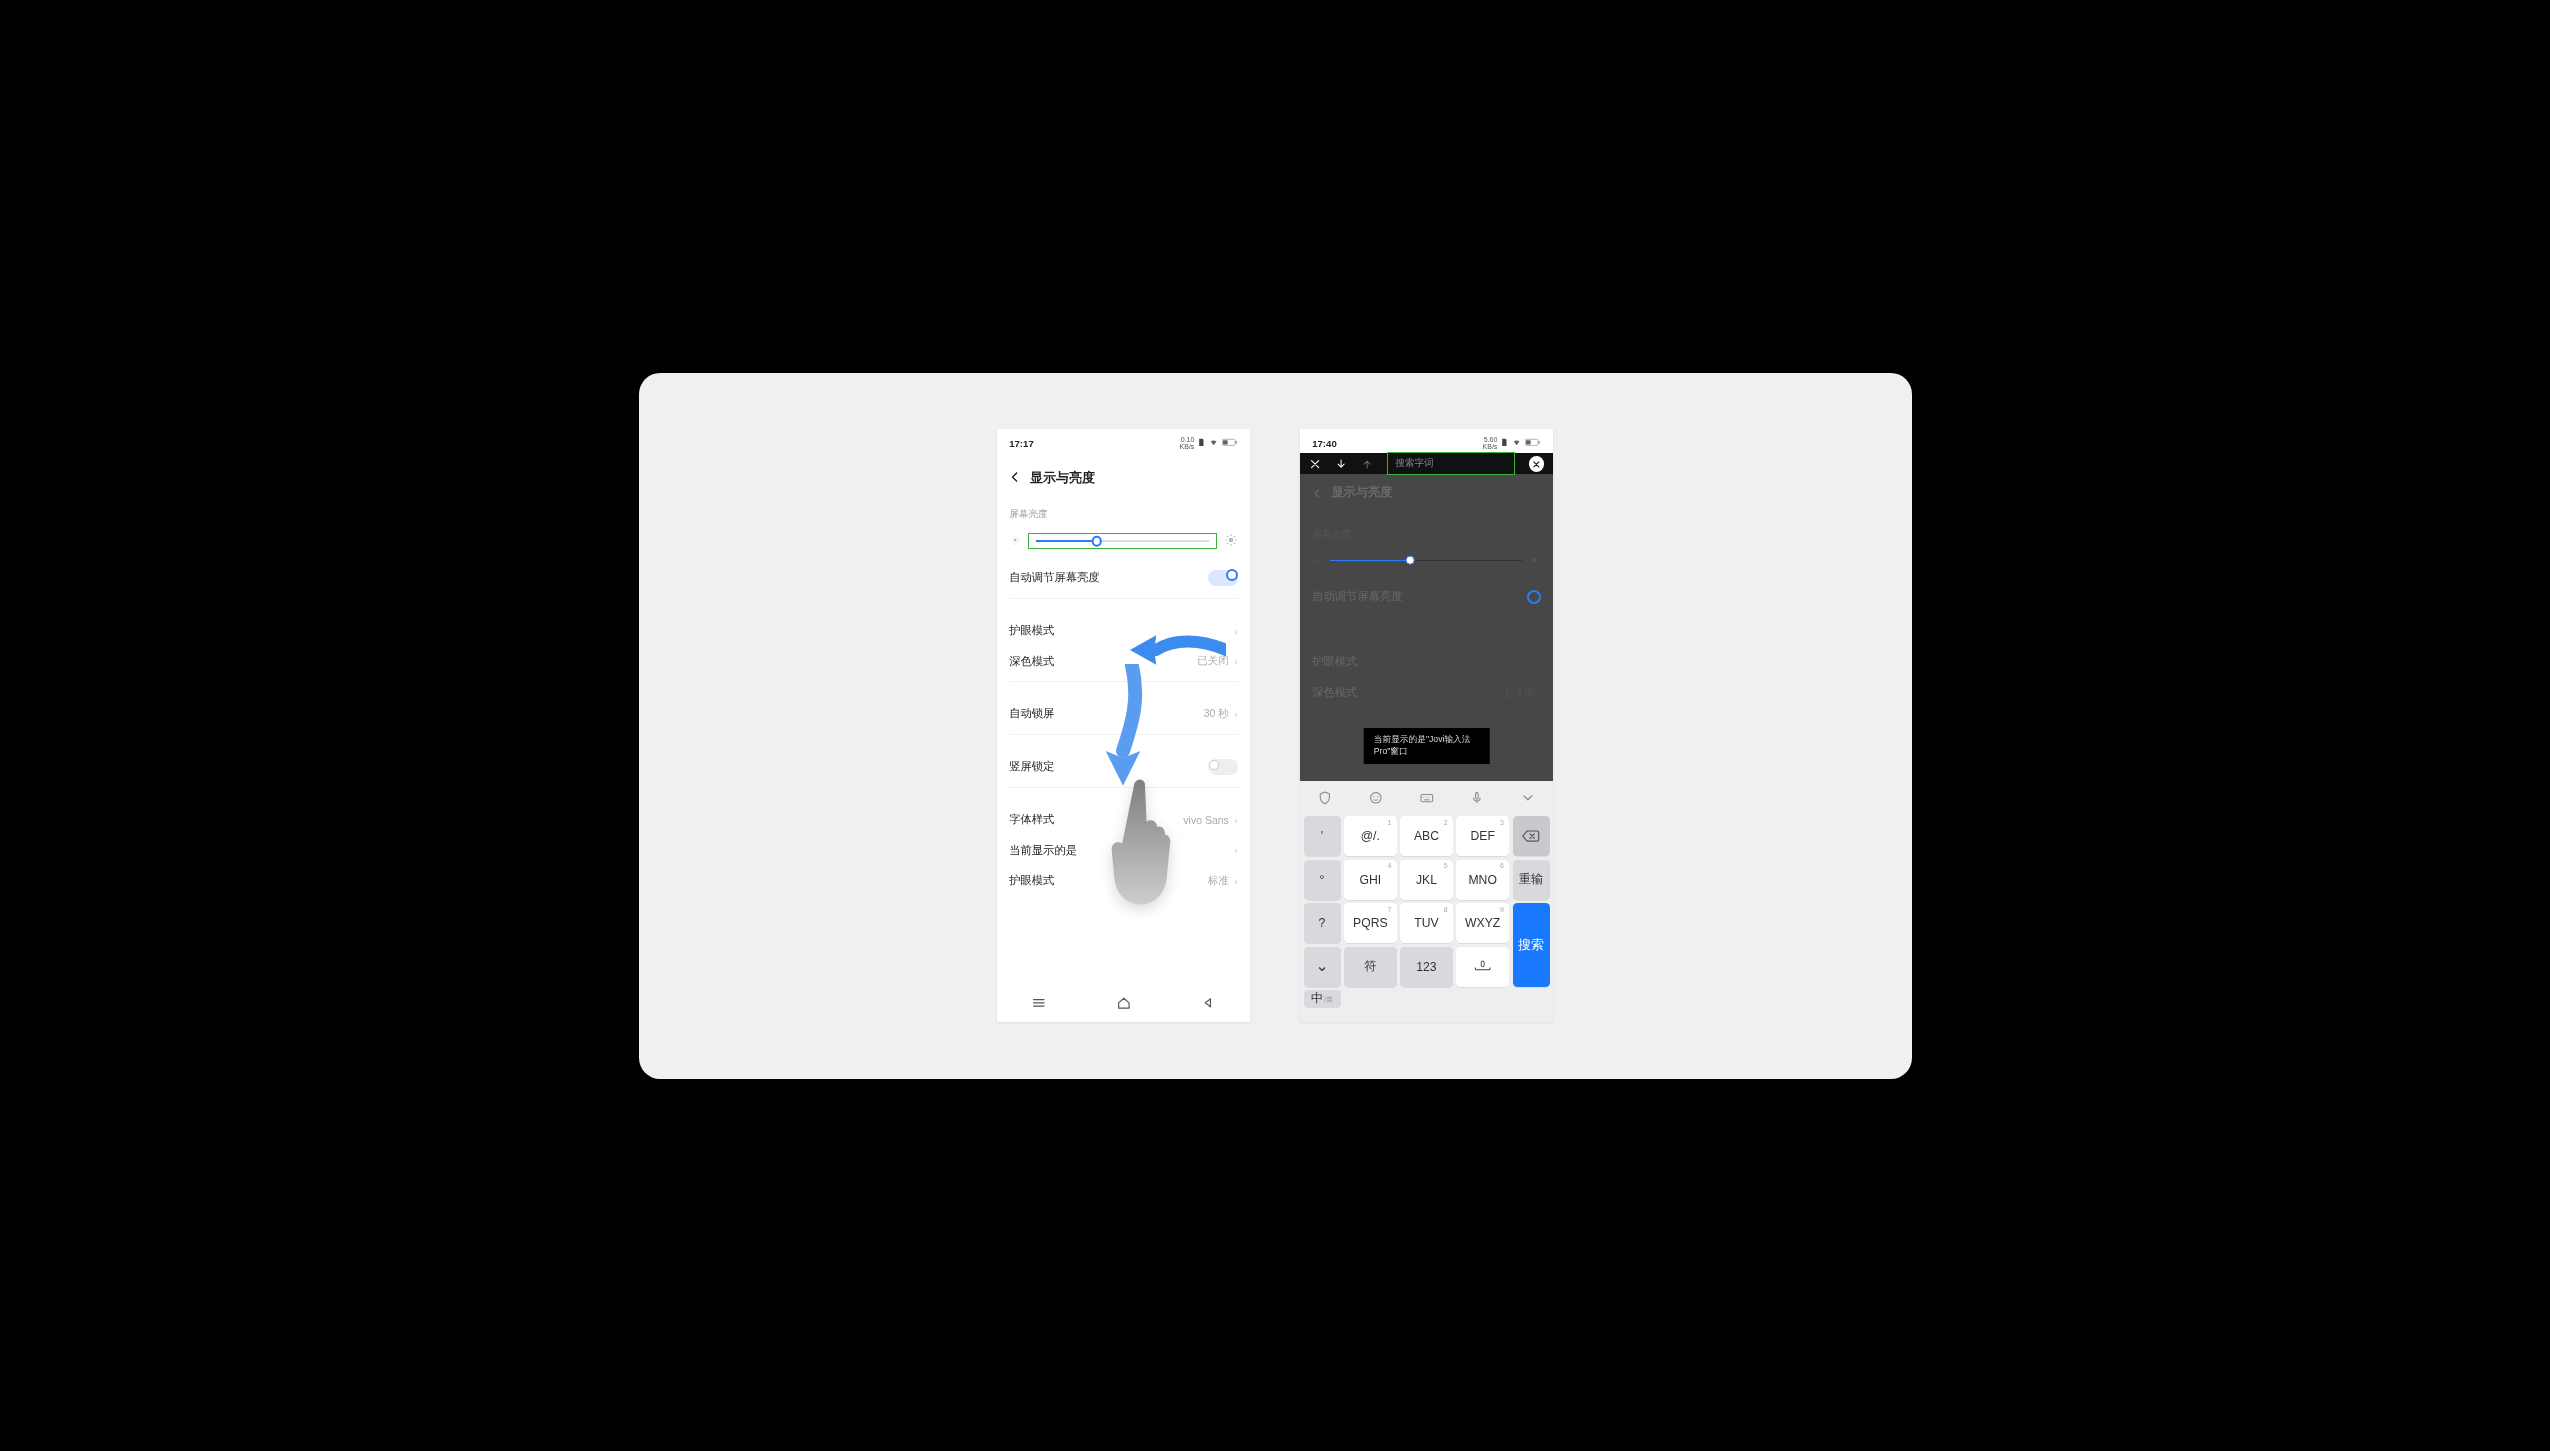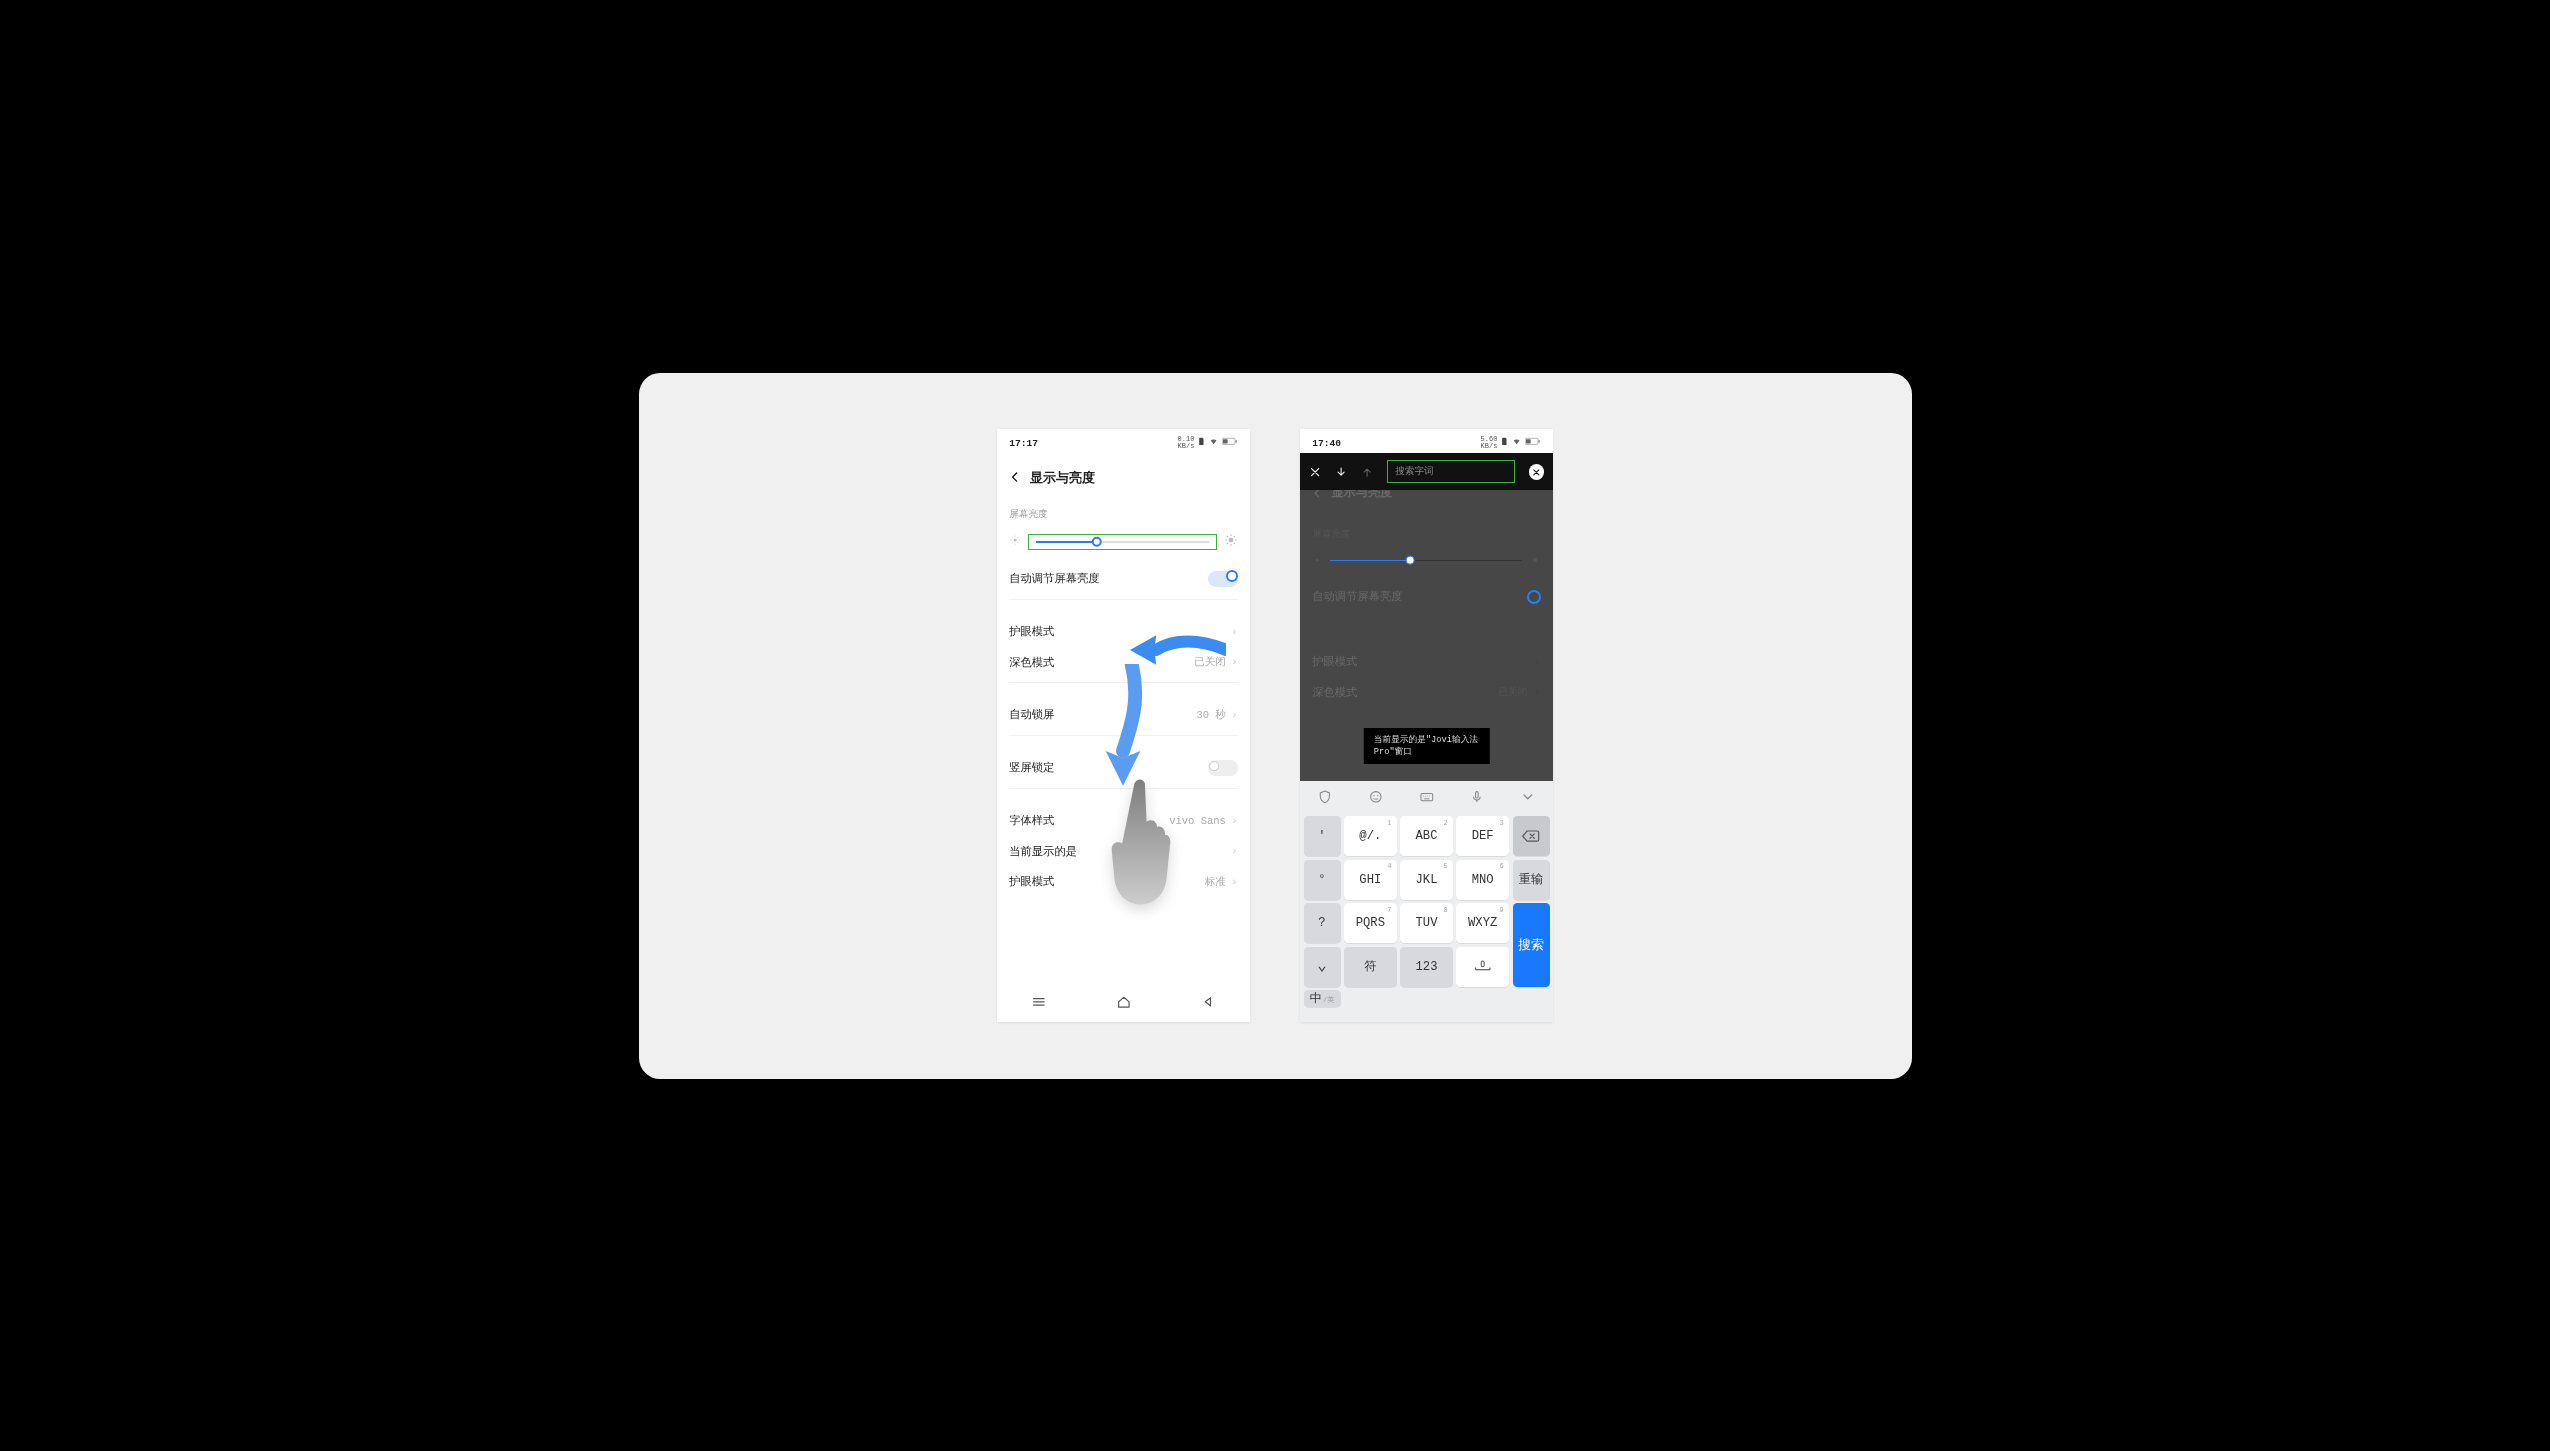--- a/index.html
+++ b/index.html
@@ -14,21 +14,20 @@
   .stage {
     background: #f0f0f0;
     width: 1273px;
     height: 706px;
     border-radius: 21px;
     display: flex;
     gap: 50px;
     align-items: center;
     justify-content: center;
     position: relative;
-    font-family: Liberation Mono, monospace;
   }
   .phone {
     width: 253px;
     height: 593px;
     background: #fff;
     position: relative;
     overflow: hidden;
     font-size: 10.5px;
     color: #222;
     box-shadow: 0 0.9px 2.6px rgba(0,0,0,.08);
@@ -119,21 +118,21 @@
     position: absolute; left: 113px; top: 349px; pointer-events: none;
     filter: drop-shadow(0 5.2px 7px rgba(0,0,0,.15));
   }
 
   
   .dimmed {
     position: absolute; inset: 0; background: rgba(0,0,0,.72);
   }
   .find-bar {
     position: absolute; top: 24.4px; left: 0; right: 0;
-    height: 37px; background: #111; display: flex; align-items: center;
+    height: 21px; background: #111; display: flex; align-items: center;
     padding: 0 8.7px; gap: 14px;
   }
   .find-bar .icon { color: #fff; display: flex; }
   .find-bar .icon.disabled { color: #666; }
   .search-field {
     border: 1.3px solid #3db13d; flex: 1; height: 23px;
     display: flex; align-items: center; padding: 0 7px;
     color: #888; font-size: 9.6px; background: transparent;
   }
   .close-circle {

